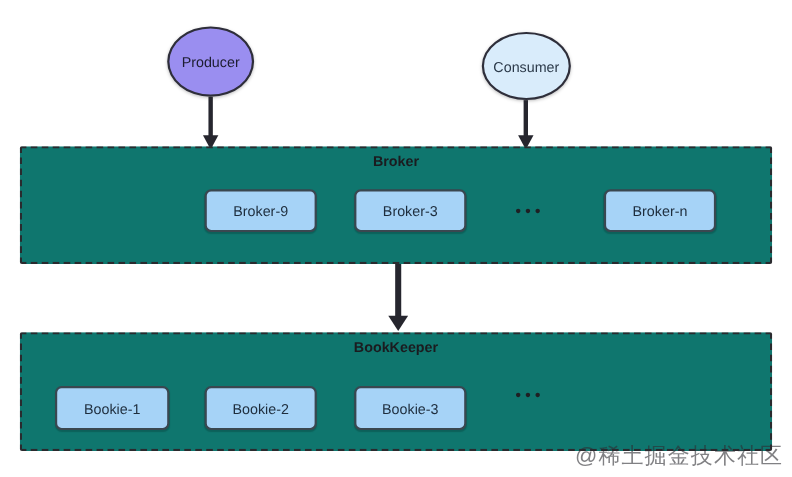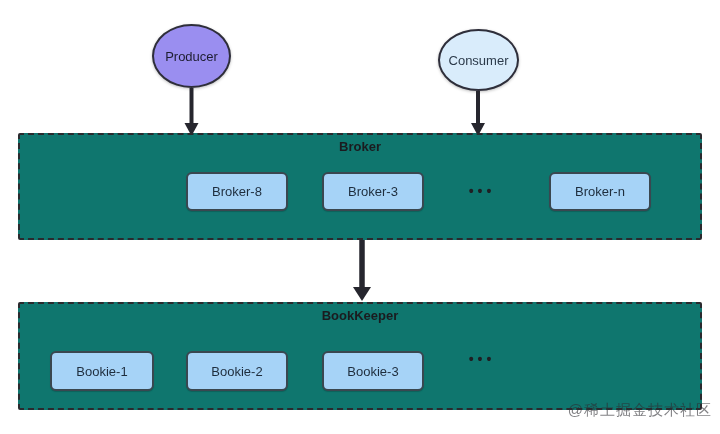--- a/index.html
+++ b/index.html
@@ -79,21 +79,21 @@
     font-weight: bold;
     letter-spacing: 4px;
     color: #1f1f23;
   }
   .group.broker .dots { top: 48px; }
   .group.bookkeeper .dots { top: 47px; }
   .watermark {
     position: absolute;
     right: 8px;
     top: 401px;
-    font-size: 15px;
+    font-size: 20px;
     color: rgba(45,45,50,0.6);
     letter-spacing: 1px;
     white-space: nowrap;
   }
 </style>
 </head>
 <body>
 
 <div class="canvas">
 
@@ -114,21 +114,21 @@
       <polygon points="471,123 485,123 478,136" fill="#26262e"></polygon>
     </g>
     <g>
       <line x1="362" y1="240" x2="362" y2="289" stroke="#26262e" stroke-width="5.5"></line>
       <polygon points="353,287 371,287 362,301" fill="#26262e"></polygon>
     </g>
   </svg>
 
   <div class="group broker">
     <div class="group-title">Broker</div>
-    <div class="node n2">Broker-8</div>
+    <div class="node n2">Broker-9</div>
     <div class="node n3">Broker-3</div>
     <div class="dots">•••</div>
     <div class="node n4">Broker-n</div>
   </div>
 
   <div class="group bookkeeper">
     <div class="group-title">BookKeeper</div>
     <div class="node n1">Bookie-1</div>
     <div class="node n2">Bookie-2</div>
     <div class="node n3">Bookie-3</div>

